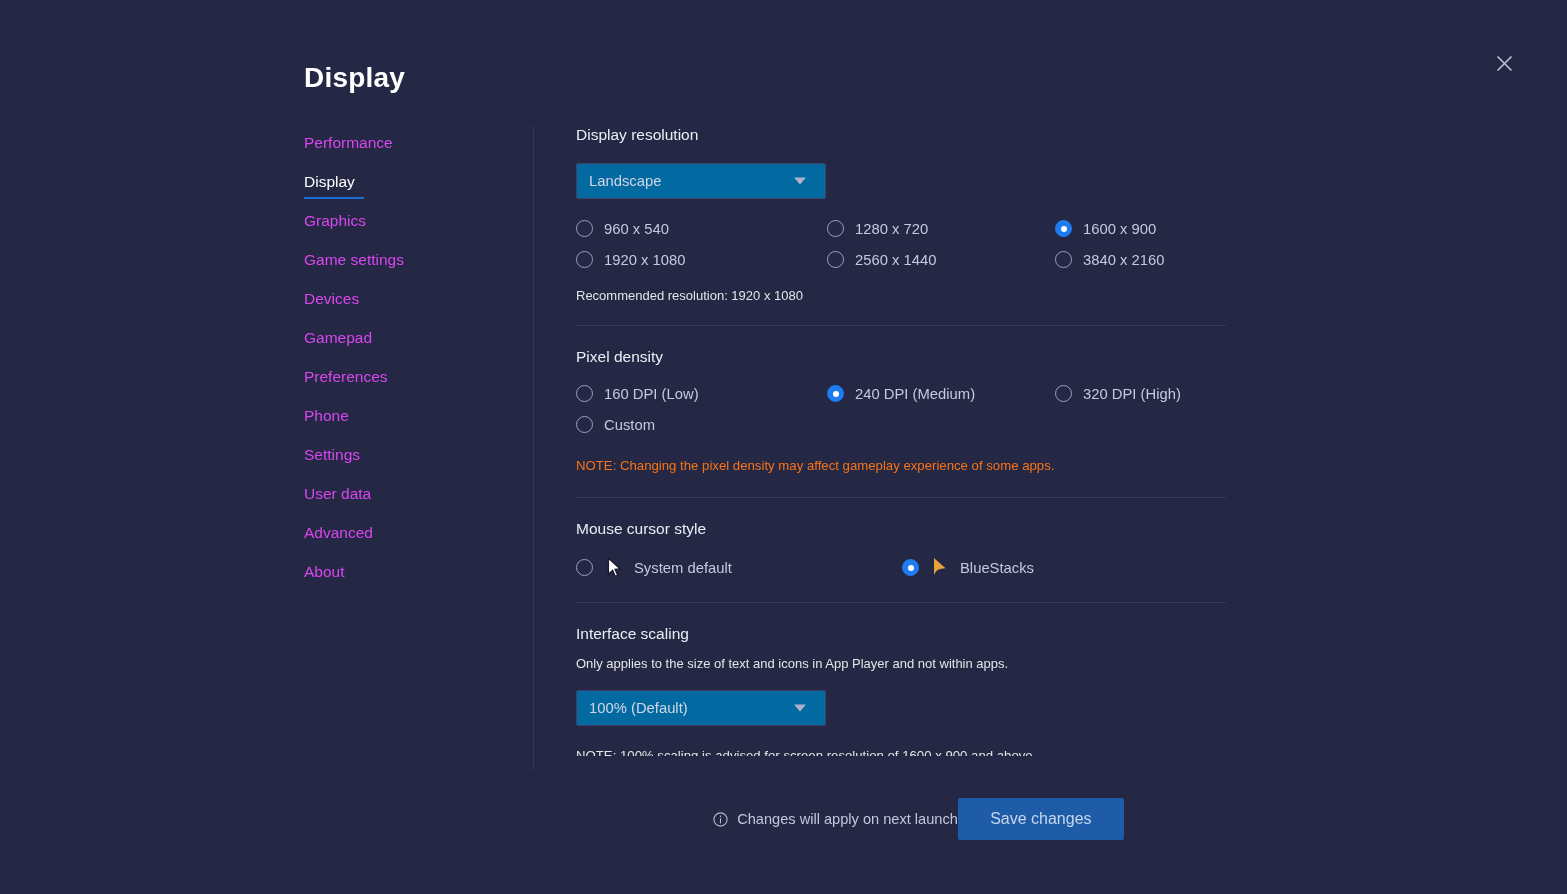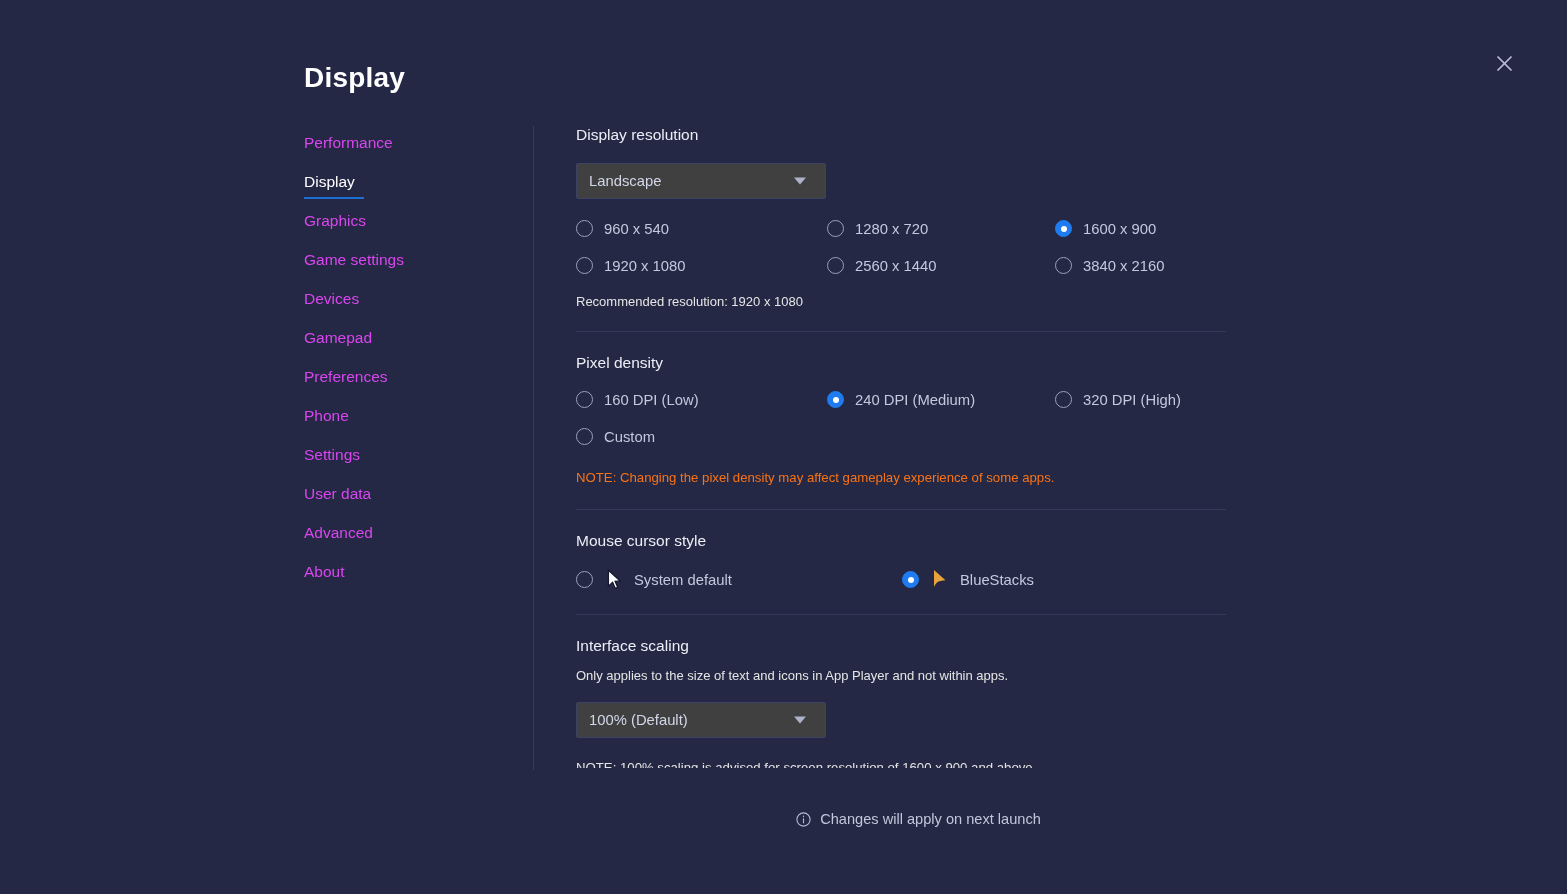--- a/index.html
+++ b/index.html
@@ -115,21 +115,21 @@
     height: 1px;
     background: #343a5c;
     width: 650px;
   }
 
   
   .select {
     position: relative;
     width: 250px;
     height: 36px;
-    background: #404040;
+    background: #0369a1;
     border: 1px solid #3d4366;
     border-radius: 2px;
     display: flex;
     align-items: center;
     padding: 0 12px;
     font-size: 14.8px;
     color: #d2d6e8;
     cursor: pointer;
   }
   .select .caret {
@@ -141,21 +141,21 @@
     height: 0;
     border-left: 6px solid transparent;
     border-right: 6px solid transparent;
     border-top: 7px solid #aeb3ca;
   }
 
   
   .radio-grid {
     display: grid;
     grid-template-columns: 251px 228px auto;
-    row-gap: 20px;
+    row-gap: 14px;
   }
   .radio {
     display: flex;
     align-items: center;
     cursor: pointer;
     font-size: 14.8px;
     color: #c4c9de;
     white-space: nowrap;
   }
   .dot {
@@ -412,15 +412,16 @@
     <div class="footer-note">
       <span class="info-icon">
         <svg width="15" height="15" viewBox="0 0 15 15">
           <circle cx="7.5" cy="7.5" r="6.6" fill="none" stroke="#b6bbd1" stroke-width="1.1"></circle>
           <rect x="6.95" y="6.3" width="1.1" height="5" fill="#b6bbd1"></rect>
           <rect x="6.95" y="3.6" width="1.1" height="1.5" fill="#b6bbd1"></rect>
         </svg>
       </span>
       <span>Changes will apply on next launch</span>
     </div>
+    <button class="save-btn">Save changes</button>
   </div>
 
 </div>
 
 </body></html>

